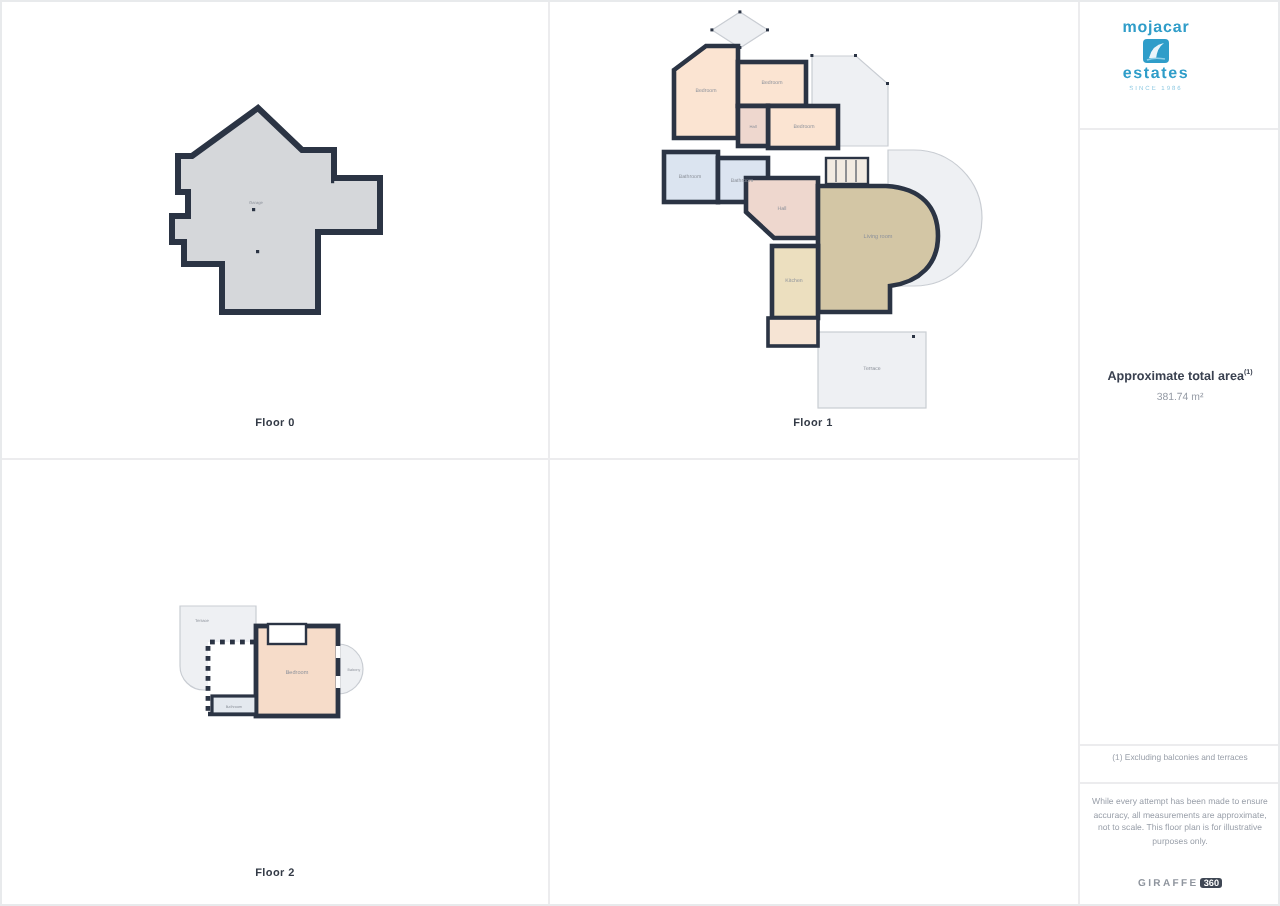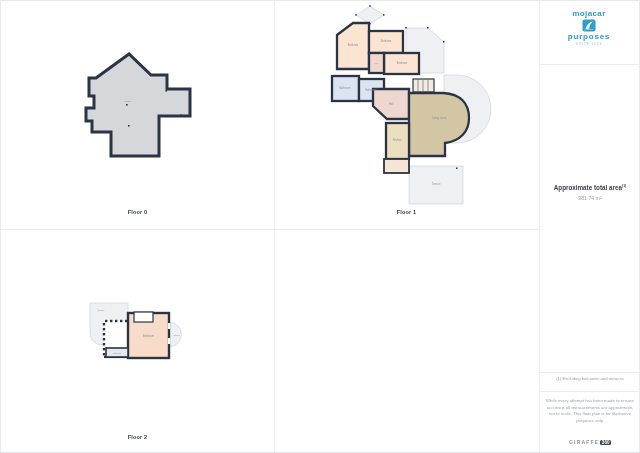--- a/index.html
+++ b/index.html
@@ -20,21 +20,21 @@
   .fl2{left:0;top:433px;width:273px;}
 
   .plan{position:absolute;}
   .plan0{left:60px;top:30px;}
   .plan1{left:325px;top:0px;}
   .plan2{left:75px;top:290px;}
 
   .room-label{font-size:2.6px;fill:#8d929b;text-anchor:middle;}
   .room-label-sm{font-size:2.1px;fill:#8d929b;text-anchor:middle;}
 
-  .logo{position:absolute;left:538px;top:9px;width:78px;text-align:center;line-height:1;margin-left:11px;}
+  .logo{position:absolute;left:538px;top:9px;width:78px;text-align:center;line-height:1;}
   .logo-name{font-size:8px;font-weight:bold;color:#2f9dc9;letter-spacing:.4px;}
   .logo-icon{margin:1px auto 1px;display:block;}
   .logo-sub{font-size:8px;font-weight:bold;color:#2f9dc9;letter-spacing:.8px;}
   .logo-tagline{font-size:3px;color:#8ec9e2;letter-spacing:1px;margin-top:2px;text-transform:uppercase;}
 
   .area-block{position:absolute;left:538px;top:183px;width:102px;text-align:center;}
   .area-title{font-size:6.3px;font-weight:bold;color:#3a4150;}
   .area-title sup{font-size:3.5px;}
   .area-value{font-size:5.2px;color:#969ca6;margin-top:4px;}
 
@@ -152,21 +152,21 @@
   <div class="floor-label fl1">Floor 1</div>
   <div class="floor-label fl2">Floor 2</div>
 
   <div class="logo">
     <div class="logo-name">mojacar</div>
     <svg class="logo-icon" width="14" height="13" viewBox="0 0 14 13">
       <rect x="0.5" y="0.5" width="13" height="12" rx="2" fill="#2f9dc9"></rect>
       <path d="M3.5,10 Q5,3.5 11,2.5 Q7.5,5 7,10.5 Z" fill="#ffffff" opacity="0.9"></path>
       <path d="M2.5,11 Q6,9.5 11.5,10.5" stroke="#8ecfe8" stroke-width="0.8" fill="none"></path>
     </svg>
-    <div class="logo-sub">purposes</div>
+    <div class="logo-sub">estates</div>
     <div class="logo-tagline">since 1986</div>
   </div>
 
   <div class="area-block">
     <div class="area-title">
       <span>Approximate total area</span><sup>(1)</sup>
     </div>
     <div class="area-value">381.74 m²</div>
   </div>
 

